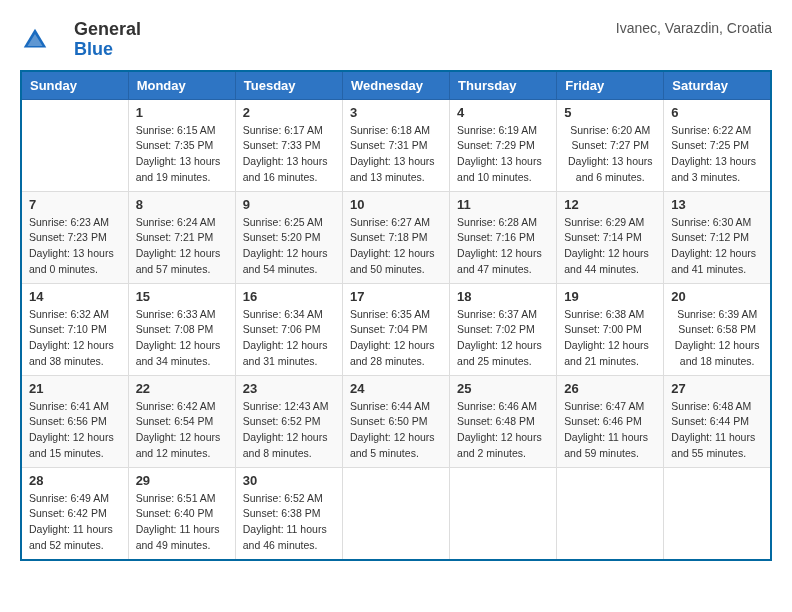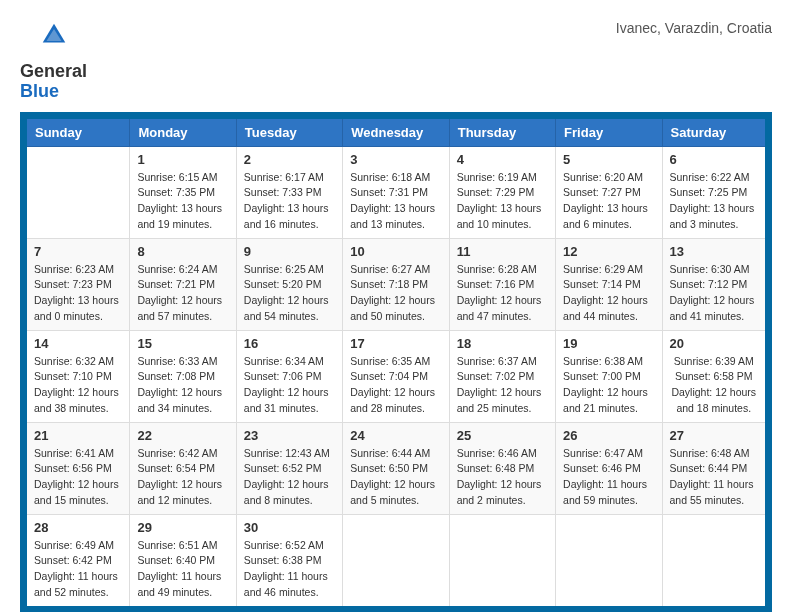--- a/index.html
+++ b/index.html
@@ -12,22 +12,21 @@
     }
     .header {
       display: flex;
       justify-content: space-between;
       align-items: flex-start;
       margin-bottom: 10px;
     }
     .logo {
       display: flex;
       align-items: center;
-      gap: 12px;
-      flex-direction: column;
+      gap: 24px;
     }
     .logo-text {
       font-size: 18px;
       font-weight: bold;
       line-height: 1.1;
     }
     .logo-text .general { color: #333; }
     .logo-text .blue { color: #1a6bbf; }
     .logo-icon {
       width: 30px;
@@ -41,21 +40,21 @@
       font-weight: bold;
       color: #333;
     }
     .subtitle {
       font-size: 14px;
       color: #555;
     }
     .calendar {
       width: 100%;
       border-collapse: collapse;
-      border: 7px solid #0369a1;
+      border: 2px solid #0369a1;
     }
     .calendar th {
       background-color: #2e75c4;
       color: #fff;
       font-size: 13px;
       font-weight: bold;
       padding: 6px 8px;
       text-align: left;
       border: 1px solid #2563a8;
     }
@@ -144,21 +143,21 @@
         </td>
         <td>
           <span class="day-num">4</span>
           <div class="day-info" style="white-space: pre-line;">Sunrise: 6:19 AM
 Sunset: 7:29 PM
 Daylight: 13 hours
 and 10 minutes.</div>
         </td>
         <td>
           <span class="day-num">5</span>
-          <div class="day-info" style="white-space: pre-line;">Sunrise: 6:20 AM
+          <div class="day-info" style="white-space: pre-line; text-align: center;">Sunrise: 6:20 AM
 Sunset: 7:27 PM
 Daylight: 13 hours
 and 6 minutes.</div>
         </td>
         <td>
           <span class="day-num">6</span>
           <div class="day-info" style="white-space: pre-line;">Sunrise: 6:22 AM
 Sunset: 7:25 PM
 Daylight: 13 hours
 and 3 minutes.</div>

